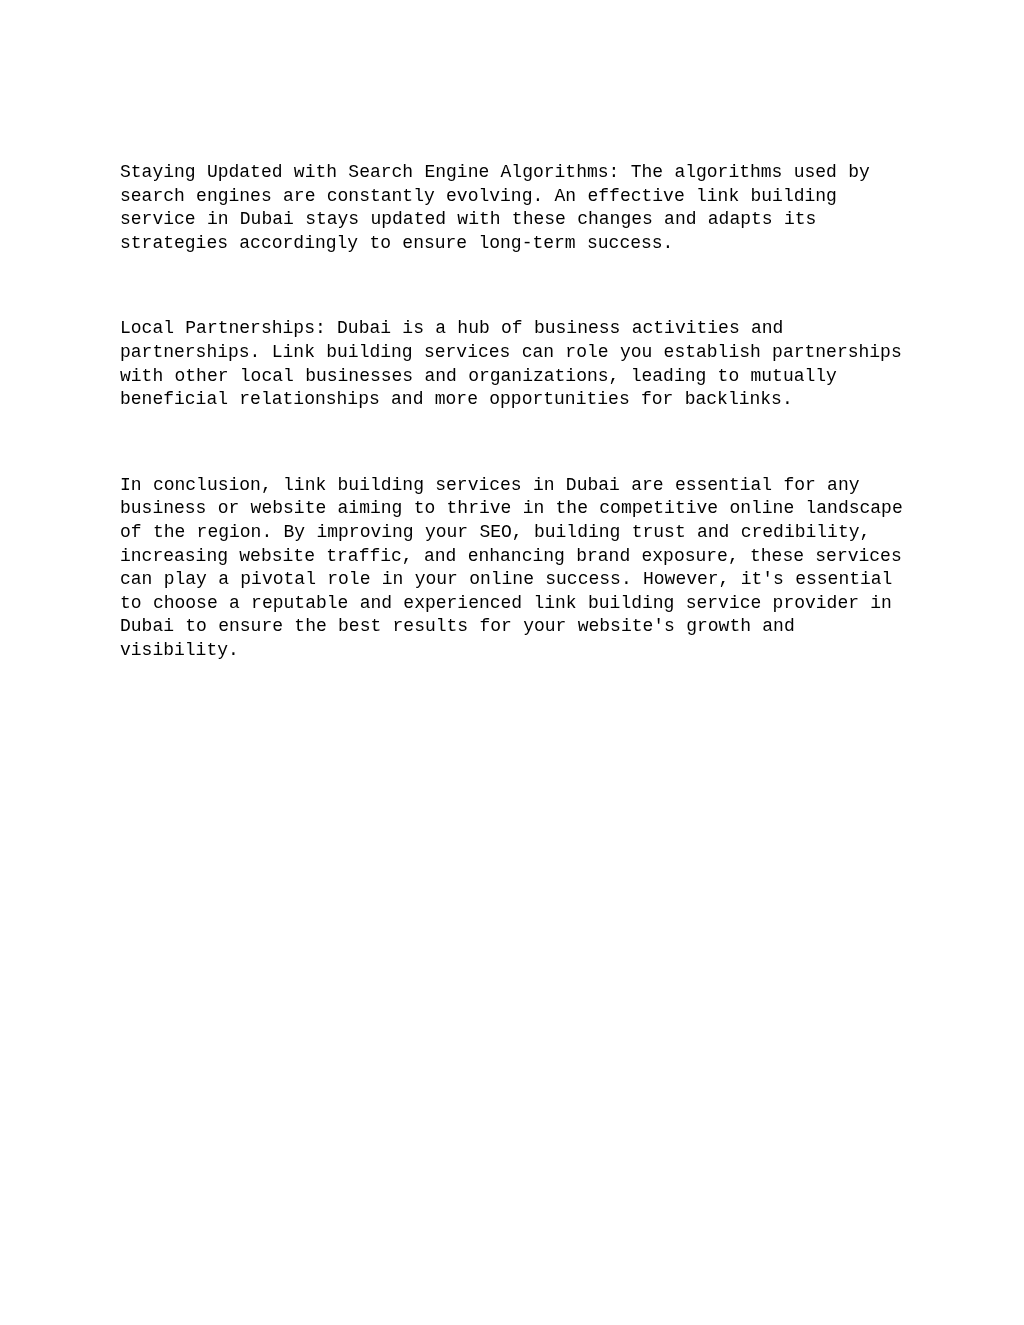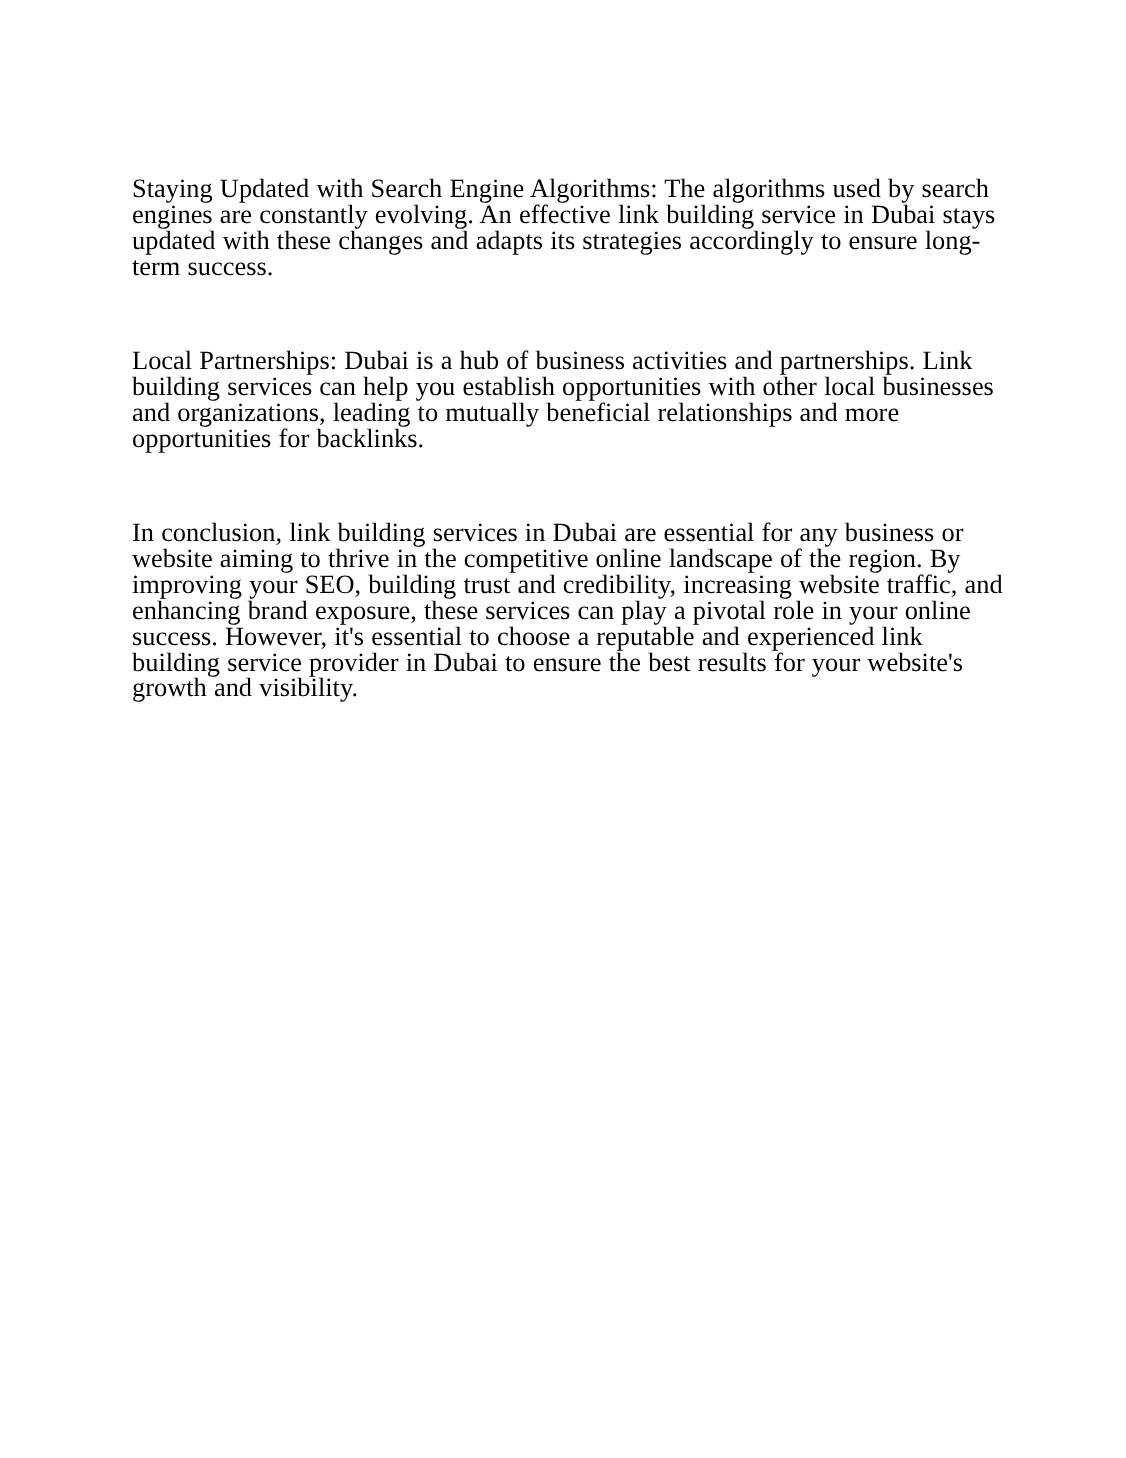--- a/index.html
+++ b/index.html
@@ -15,30 +15,30 @@
     overflow: hidden;
   }
   .content {
     position: absolute;
     left: 120px;
     top: 161px;
     width: 792px;
   }
   .content p {
     margin: 0 0 62px 0;
-    font-family: Liberation Serif, serif;
-    font-size: 24px;
+    font-family: Liberation Mono, monospace;
+    font-size: 18px;
     line-height: 23.6px;
     color: #000000;
     text-align: left;
     word-spacing: 0.5px;
   }
 </style>
 </head>
 <body>
 
 <div class="page">
   <div class="content">
     <p>Staying Updated with Search Engine Algorithms: The algorithms used by search engines are constantly evolving. An effective link building service in Dubai stays updated with these changes and adapts its strategies accordingly to ensure long-term success.</p>
-    <p>Local Partnerships: Dubai is a hub of business activities and partnerships. Link building services can help you establish opportunities with other local businesses and organizations, leading to mutually beneficial relationships and more opportunities for backlinks.</p>
+    <p>Local Partnerships: Dubai is a hub of business activities and partnerships. Link building services can role you establish partnerships with other local businesses and organizations, leading to mutually beneficial relationships and more opportunities for backlinks.</p>
     <p>In conclusion, link building services in Dubai are essential for any business or website aiming to thrive in the competitive online landscape of the region. By improving your SEO, building trust and credibility, increasing website traffic, and enhancing brand exposure, these services can play a pivotal role in your online success. However, it's essential to choose a reputable and experienced link building service provider in Dubai to ensure the best results for your website's growth and visibility.</p>
   </div>
 </div>
 
 </body></html>

